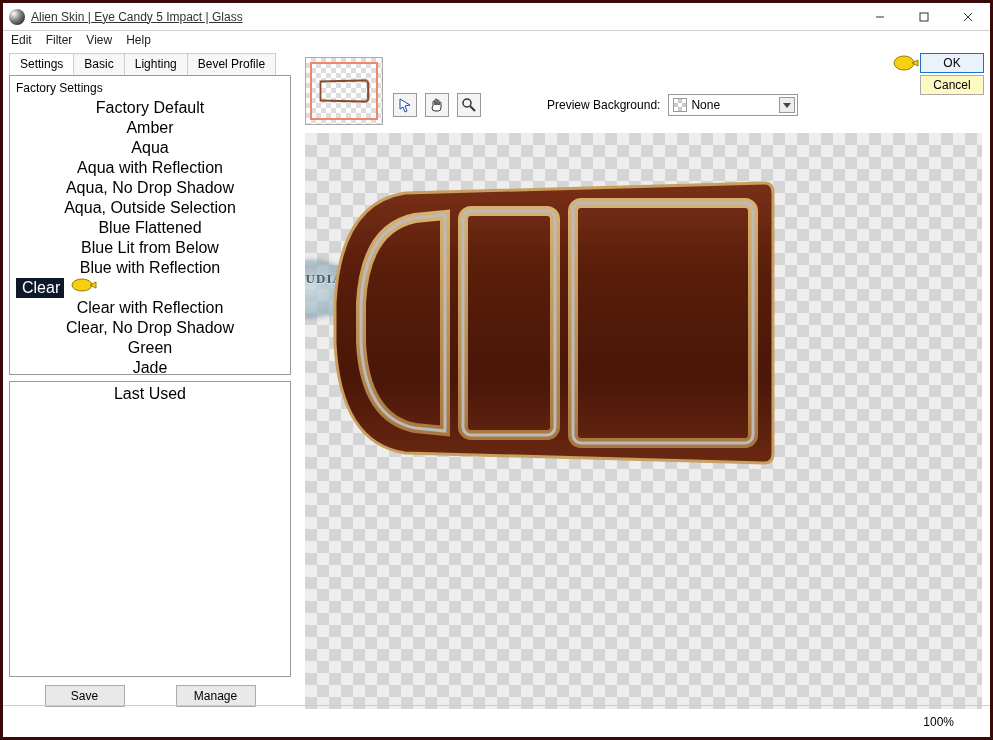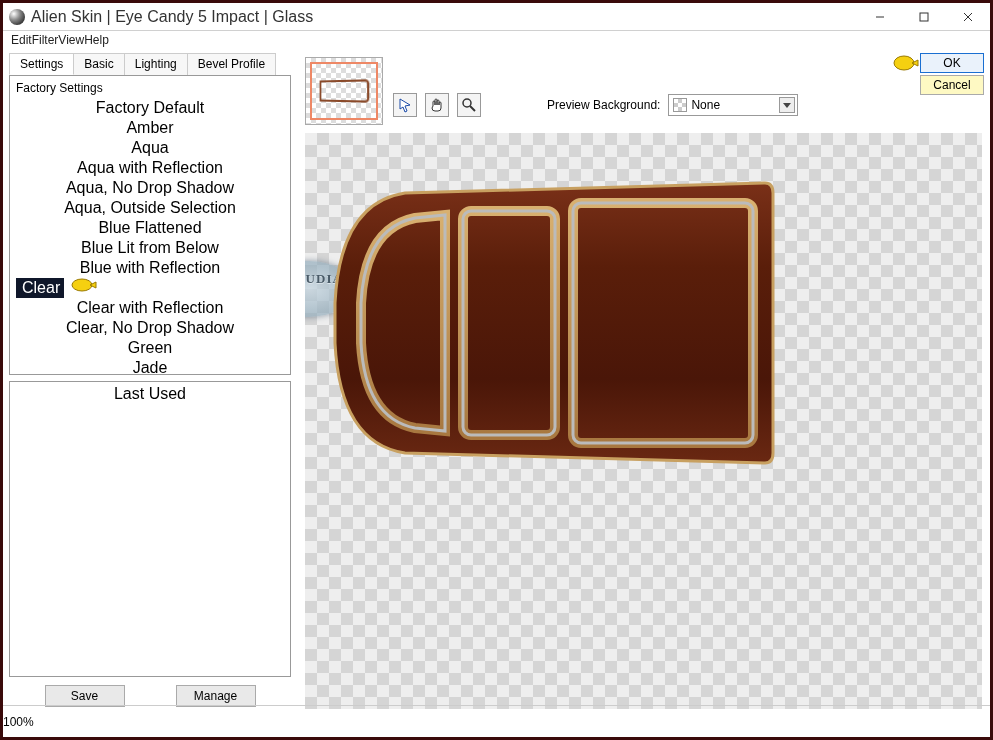--- a/index.html
+++ b/index.html
@@ -1,24 +1,24 @@
 <!DOCTYPE html>
 <html><head>
 <meta charset="utf-8">
 <style>
   * { box-sizing: border-box; margin: 0; padding: 0; }
   body { font-family: "Segoe UI", Tahoma, sans-serif; font-size: 12px; background: #fff; width: 993px; height: 740px; position: relative; border: 3px solid #3a0a0a; overflow: hidden; }
 
   .titlebar { height: 28px; background: #fff; display: flex; align-items: center; border-bottom: 1px solid #d0d0d0; }
   .titlebar .icon { width: 16px; height: 16px; margin: 0 6px; background: radial-gradient(circle at 30% 30%, #fff 0%, #888 40%, #000 100%); border-radius: 50%; }
-  .titlebar .title { flex: 1; font-size: 16px; color: #333; }
+  .titlebar .title { flex: 1; font-size: 12px; color: #333; text-decoration: underline; }
   .winbtn { width: 44px; height: 28px; display: flex; align-items: center; justify-content: center; color: #333; }
   .winbtn svg { stroke: #333; stroke-width: 1; fill: none; }
 
-  .menubar { height: 20px; padding: 2px 8px; display: flex; font-size: 12px; color: #222; }
+  .menubar { height: 20px; padding: 2px 8px; display: flex; gap: 14px; font-size: 12px; color: #222; }
   .menubar span { cursor: default; }
 
   .content { display: flex; height: calc(100% - 28px - 20px - 20px); }
 
   .leftpanel { width: 294px; display: flex; flex-direction: column; padding: 2px 6px 6px 6px; }
   .tabs { display: flex; gap: 0; height: 22px; font-size: 12px; }
   .tab { padding: 3px 10px; border: 1px solid #ccc; border-bottom: none; background: #f7f7f7; margin-right: -1px; cursor: default; }
   .tab.active { background: #fff; position: relative; z-index: 2; border-bottom: 1px solid #fff; }
 
   .listbox { border: 1px solid #999; background: #fff; overflow-y: scroll; padding: 2px 0; }
@@ -54,21 +54,21 @@
 
   .previewarea { flex:1; margin:4px 8px 8px 8px; position:relative; overflow:hidden;
     background-image: linear-gradient(45deg,#d5d5d5 25%,transparent 25%),linear-gradient(-45deg,#d5d5d5 25%,transparent 25%),linear-gradient(45deg,transparent 75%,#d5d5d5 75%),linear-gradient(-45deg,transparent 75%,#d5d5d5 75%);
     background-size: 24px 24px; background-position:0 0,0 12px,12px -12px,-12px 0; background-color:#eee; }
 
   .shape { position:absolute; left:20px; top:40px; width:450px; height:300px; }
 
   .watermark { position:absolute; left:-42px; top:128px; width:92px; height:56px; border-radius:50%; background: radial-gradient(ellipse at center, rgba(200,215,225,0.8) 0%, rgba(150,175,190,0.7) 60%, rgba(110,140,160,0.5) 100%); box-shadow: 0 0 6px rgba(80,100,120,0.6); display:flex; align-items:flex-start; justify-content:center; }
   .watermark span { font-family: Georgia, serif; font-weight:bold; color:#4a5b68; letter-spacing:1px; margin-top:10px; font-size:13px; text-shadow:0 1px 0 #dde6ec; }
 
-  .statusbar { position:absolute; bottom:0; left:0; right:0; height:32px; border-top:1px solid #ccc; display:flex; align-items:center; padding-right:36px; font-size:12px; }
+  .statusbar { position:absolute; bottom:0; left:0; right:0; height:32px; border-top:1px solid #ccc; display:flex; justify-content:flex-end; align-items:center; padding-right:36px; font-size:12px; }
 
   ::-webkit-scrollbar { width: 16px; }
   ::-webkit-scrollbar-track { background:#f0f0f0; border-left:1px solid #ddd; }
   ::-webkit-scrollbar-thumb { background:#c8c8c8; border:1px solid #aaa; }
 </style>
 </head>
 <body>
 
 <div class="titlebar">
   <div class="icon"></div>

